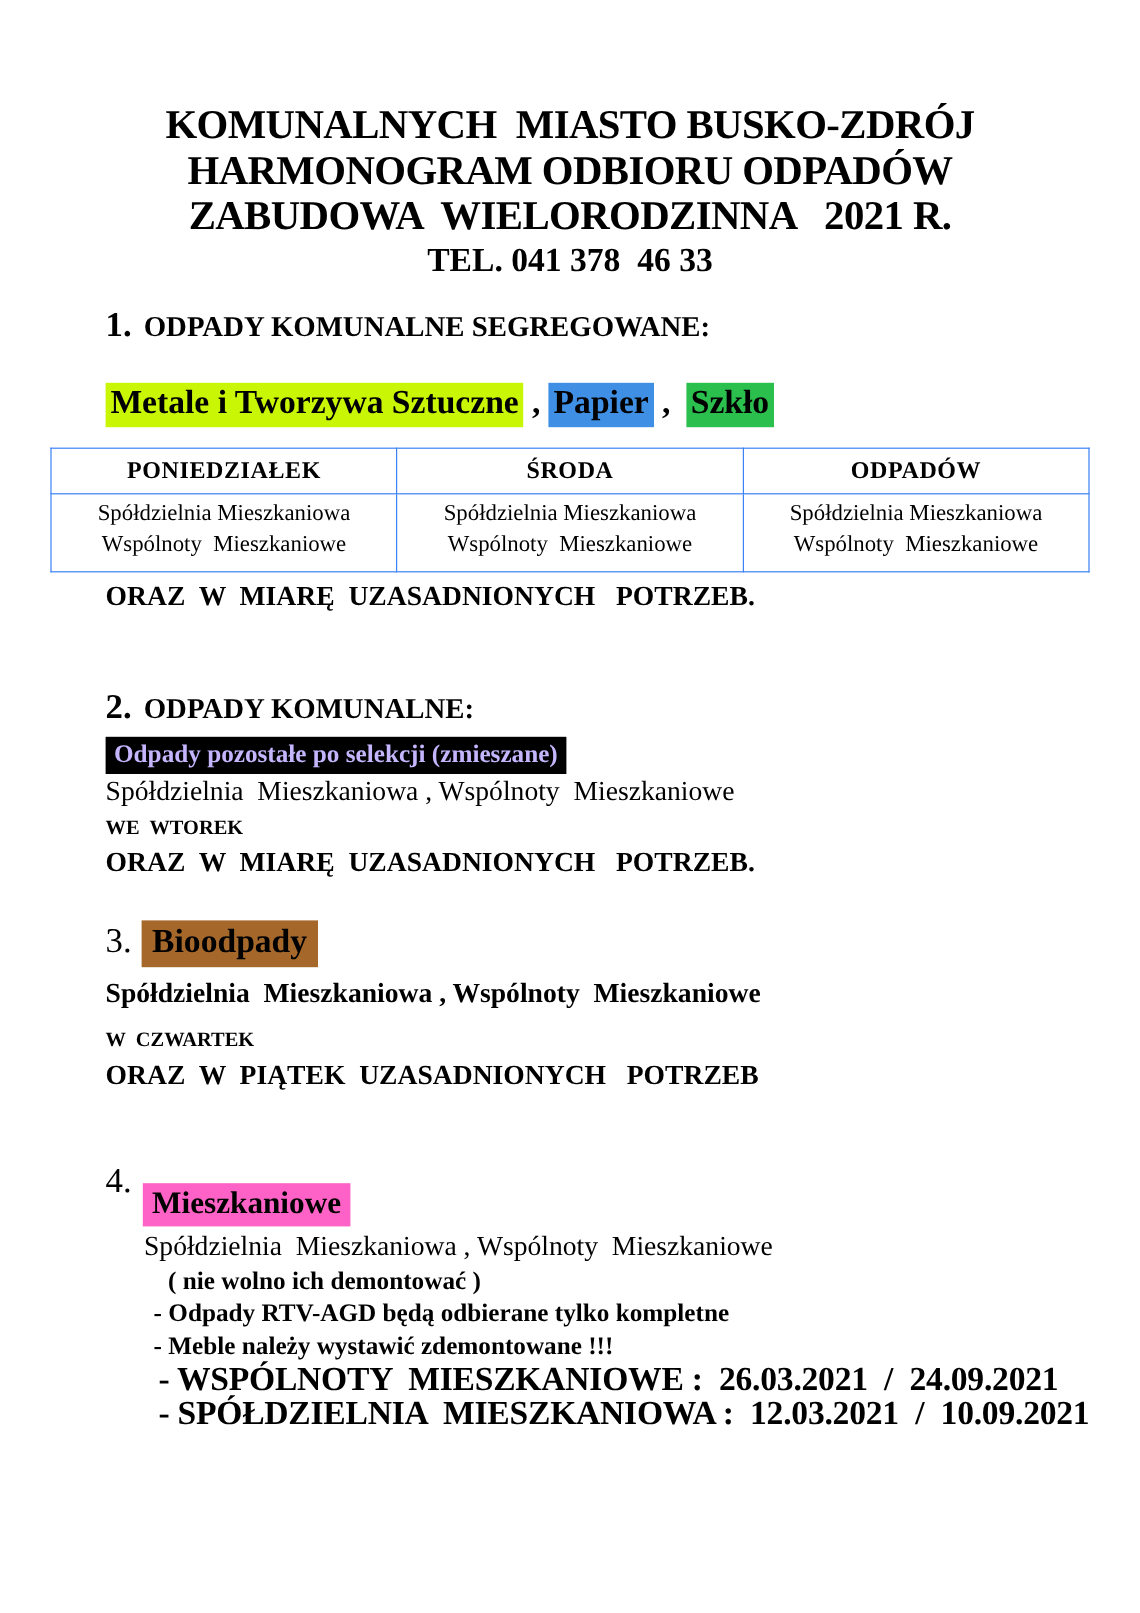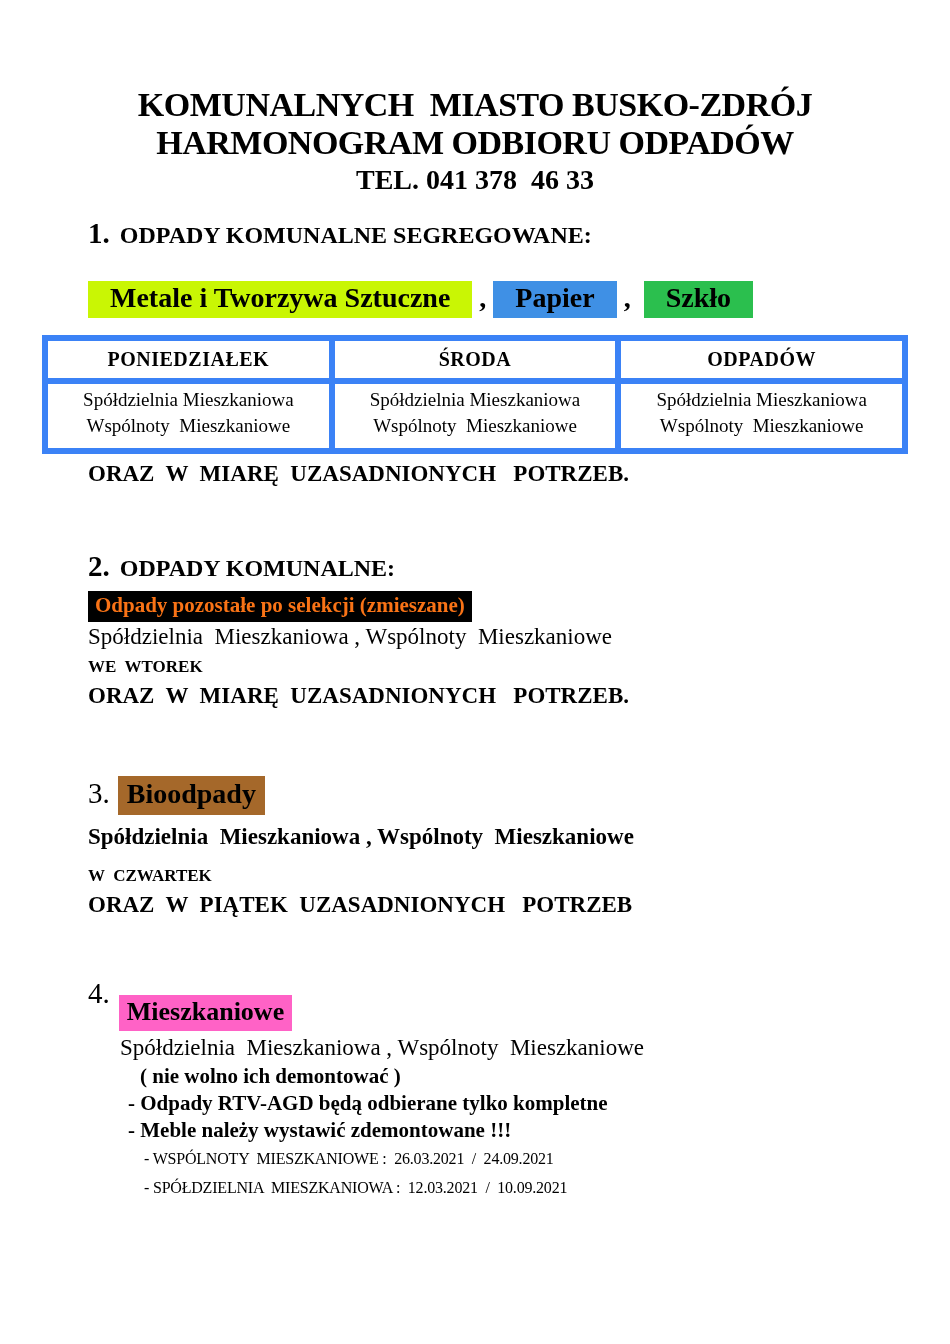--- a/index.html
+++ b/index.html
@@ -19,68 +19,69 @@
   .phone-line { font-size: 28px; line-height: 36px; }
 
   
   .sec-heading { margin-left: 46px; font-weight: bold; }
   .sec-num  { font-size: 29px; }
   .sec-text { font-size: 24px; margin-left: 10px; }
 
   
   .sec1-heading { margin-top: 18px; line-height: 34px; }
   .fractions { margin-top: 22px; margin-left: 46px; font-size: 28px; font-weight: bold; line-height: 42px; }
-  .hl { display: inline-block; padding: 1px 22px 4px; line-height: 1.15; }
+  .hl { display: inline-block; padding: 1px 4px 4px; line-height: 1.15; }
   .sep { font-weight: bold; padding: 0 7px; }
   .sep2 { padding-right: 13px; }
 
   
   table.schedule { margin-top: 16px; width: 100%; border-collapse: collapse; }
-  table.schedule th, table.schedule td { border: 6px solid #3b82f6; text-align: center; }
+  table.schedule th, table.schedule td { border: 1px solid #3b82f6; text-align: center; }
   table.schedule th { font-size: 20px; font-weight: bold; padding: 7px 2px; letter-spacing: 0.5px; }
   table.schedule td { font-size: 19px; font-weight: normal; padding: 3px 2px 9px; }
   table.schedule td span { display: block; line-height: 26px; }
 
   .note-line { margin-left: 46px; font-weight: bold; font-size: 23px; line-height: 30px; }
   .note-after-table { margin-top: 5px; }
 
   
   .sec2 { margin-top: 60px; margin-left: 46px; }
   .sec2-heading { line-height: 34px; }
   .black-hl { display: inline-block; font-size: 21px; font-weight: bold; padding: 2px 7px 4px; margin-top: 3px; }
   .entities { font-size: 23px; line-height: 30px; font-weight: normal; }
   .entities-bold { font-size: 23px; line-height: 30px; font-weight: bold; }
   .day-line { font-weight: bold; font-size: 17px; line-height: 29px; }
 
   
-  .sec3 { margin-top: 62px; margin-left: 46px; }
+  .sec3 { margin-top: 30px; margin-left: 46px; }
   .sec3-heading { line-height: 40px; }
   .bio-hl { font-size: 28px; font-weight: bold; margin-left: 8px; padding: 2px 9px 5px; }
   .sec3 .entities-bold { margin-top: 4px; }
   .sec3 .day-line { margin-top: 9px; }
 
   
   .sec4 { margin-top: 57px; margin-left: 46px; }
   .sec4-head { display: flex; align-items: flex-start; }
   .sec4-lines { margin-left: 9px; }
   .pink-hl { display: inline-block; font-size: 26px; font-weight: bold; padding: 3px 8px 5px; line-height: 28px; }
   .sec4-body { margin-left: 32px; }
   .sec4 .entities { margin-top: 2px; }
   .sec4-note { font-weight: bold; font-size: 21px; line-height: 27px; margin-left: 8px; }
   .sec4-note-indent { margin-left: 20px; }
-  .sec4-date { font-weight: normal; font-size: 16px; line-height: 29px; margin-left: 24px; letter-spacing: -0.2px; }
+  .sec4-date { font-weight: bold; font-size: 28px; line-height: 29px; margin-left: 12px; letter-spacing: -0.2px; }
 </style>
 </head>
 <body>
 
 <div class="page">
 
   <div class="title-block">
     <div class="title-line" data-bind="header.title_line2">KOMUNALNYCH  MIASTO BUSKO-ZDRÓJ</div>
     <div class="title-line" data-bind="header.title_line1">HARMONOGRAM ODBIORU ODPADÓW</div>
+    <div class="title-line" data-bind="header.title_line3">ZABUDOWA  WIELORODZINNA   2021 R.</div>
     <div class="phone-line" data-bind="header.phone">TEL. 041 378  46 33</div>
   </div>
 
   <div class="sec-heading sec1-heading">
     <span class="sec-num" data-bind="section1.number">1.</span><span class="sec-text" data-bind="section1.heading">ODPADY KOMUNALNE SEGREGOWANE:</span>
   </div>
 
   <div class="fractions">
     <span class="hl" data-bind="section1.fraction_metale" style="background-color: rgb(201, 246, 4);">Metale i Tworzywa Sztuczne</span><span class="sep" data-bind="section1.sep1">,</span><span class="hl" data-bind="section1.fraction_papier" style="background-color: rgb(63, 144, 229);">Papier</span><span class="sep sep2" data-bind="section1.sep2">,</span><span class="hl" data-bind="section1.fraction_szklo" style="background-color: rgb(43, 191, 78);">Szkło</span>
   </div>
@@ -111,21 +112,21 @@
     </tbody>
   </table>
 
   <div class="note-line note-after-table" data-bind="section1.note">ORAZ  W  MIARĘ  UZASADNIONYCH   POTRZEB.</div>
 
   <div class="sec2">
     <div class="sec-heading sec2-heading" style="margin-left:0">
       <span class="sec-num" data-bind="section2.number">2.</span><span class="sec-text" data-bind="section2.heading">ODPADY KOMUNALNE:</span>
     </div>
     <div>
-      <span class="black-hl" data-bind="section2.highlight" style="background-color: rgb(0, 0, 0); color: #f97316;">Odpady pozostałe po selekcji (zmieszane)</span>
+      <span class="black-hl" data-bind="section2.highlight" style="background-color: rgb(0, 0, 0); color: #c4b5fd;">Odpady pozostałe po selekcji (zmieszane)</span>
     </div>
     <div class="entities" data-bind="section2.entities">Spółdzielnia  Mieszkaniowa , Wspólnoty  Mieszkaniowe</div>
     <div class="day-line" data-bind="section2.day">WE  WTOREK</div>
     <div class="note-line" style="margin-left:0" data-bind="section2.note">ORAZ  W  MIARĘ  UZASADNIONYCH   POTRZEB.</div>
   </div>
 
   <div class="sec3">
     <div class="sec3-heading">
       <span class="sec-num" data-bind="section3.number">3.</span><span class="hl bio-hl" data-bind="section3.highlight" style="background-color: rgb(165, 104, 42);">Bioodpady</span>
     </div>

